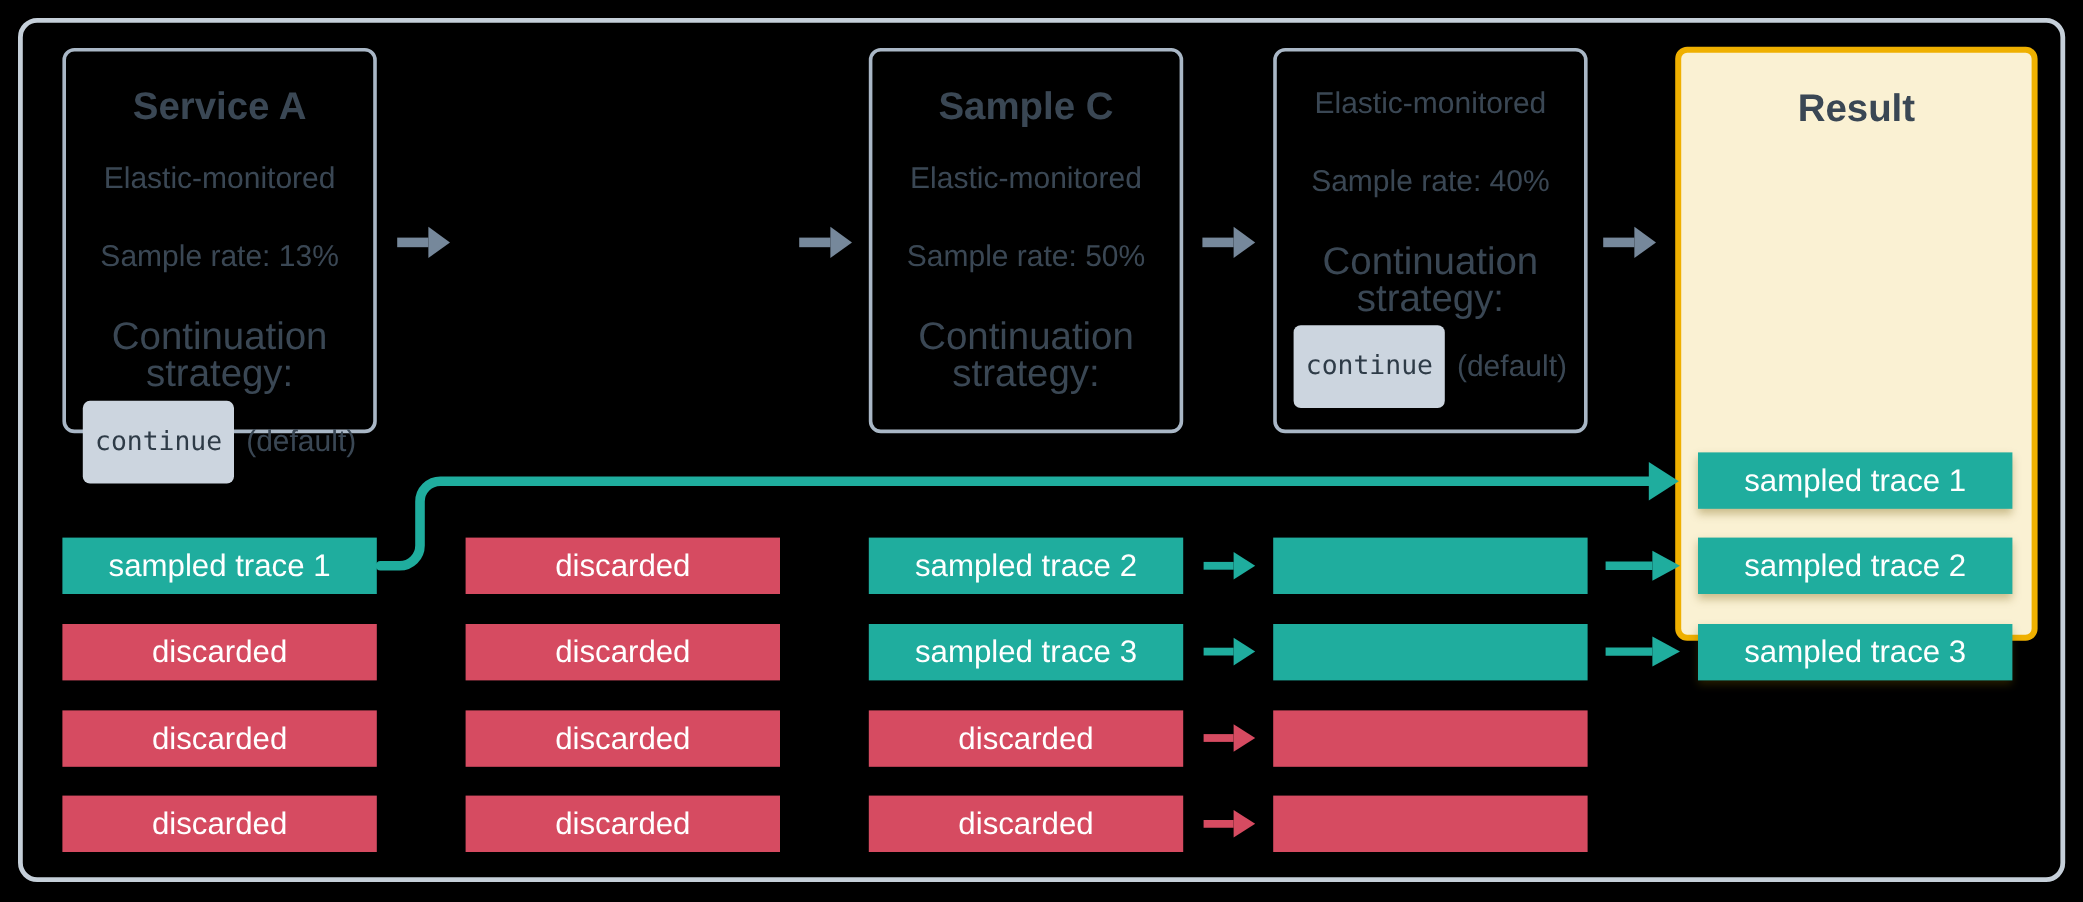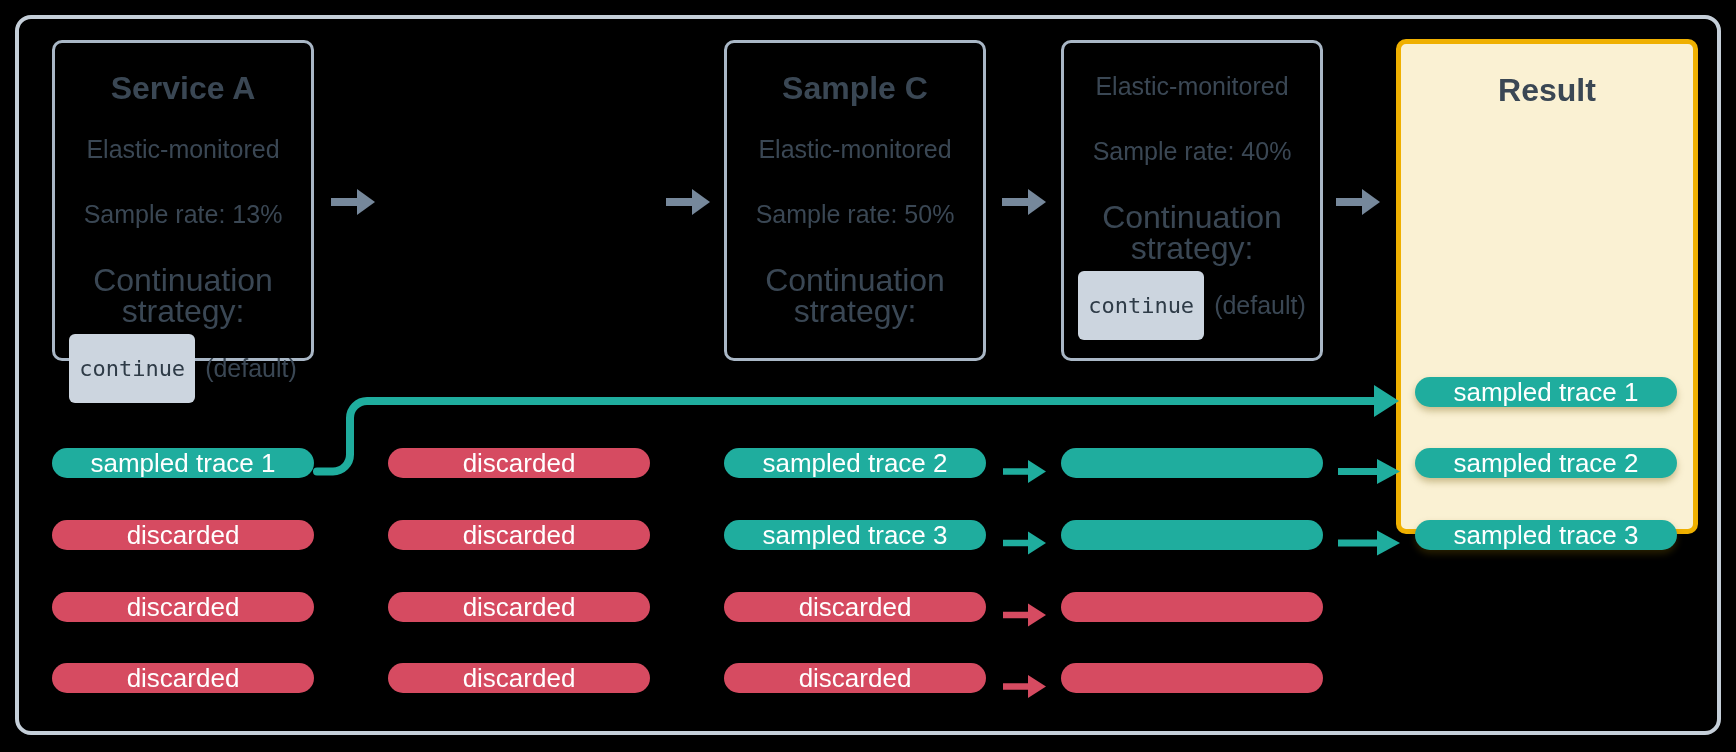--- a/index.html
+++ b/index.html
@@ -39,21 +39,21 @@
     position:absolute;left:1396px;top:39px;width:302px;height:495px;
     background:var(--cream,#FAF1D3);
     border:5px solid var(--gold,#EFB000);
     border-radius:10px;box-sizing:border-box;
     display:flex;flex-direction:column;align-items:center;
     color:var(--slate,#3A4754);
   }
   .result-title{margin:28px 0 0 0;font-size:32px;font-weight:bold;line-height:36px;}
   
   .trace-chip{
-    position:absolute;width:262px;height:30px;border-radius:16px;
+    position:absolute;width:262px;height:47px;border-radius:0;
     color:#fff;font-size:26px;
     display:flex;align-items:center;justify-content:center;
     box-sizing:border-box;
   }
   .sampled{background:var(--teal,#1FAD9E);}
   .discarded{background:var(--red,#D64B61);}
   .col-a{left:52px}.col-b{left:388px}.col-c{left:724px}.col-d{left:1061px}
   .row-1{top:448px}.row-2{top:520px}.row-3{top:592px}.row-4{top:663px}
   .result-chip{left:1415px;width:262px;box-shadow:0 4px 7px rgba(110,85,0,.35);}
   .rrow-0{top:377px}.rrow-1{top:448px}.rrow-2{top:520px}

